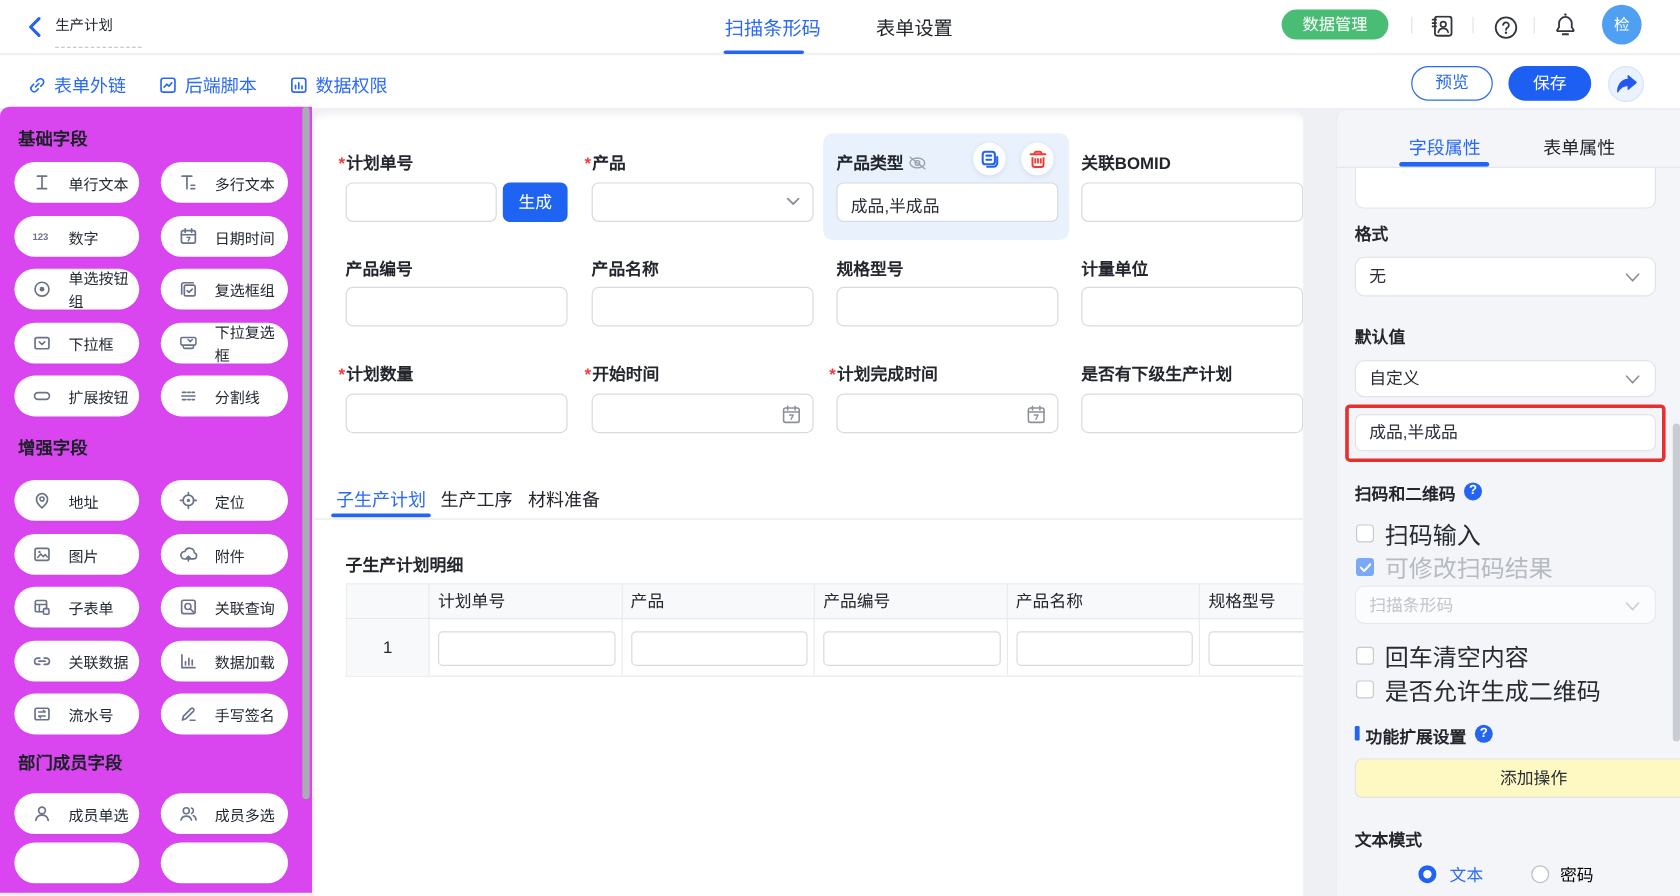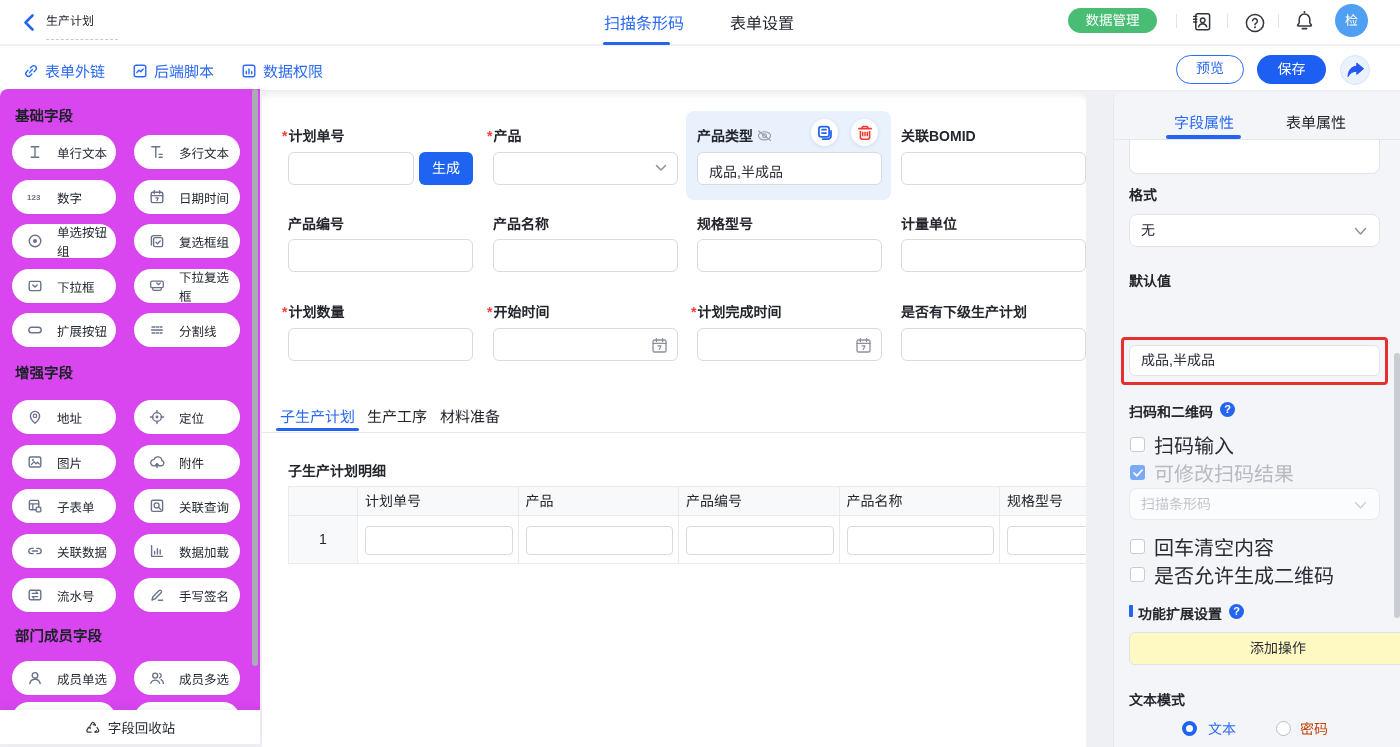--- a/index.html
+++ b/index.html
@@ -293,27 +293,20 @@
   <div class="pill pc2" style="top:572px">
       <svg class="sbicon" viewBox="0 0 16 16">
         <circle cx="6.2" cy="5.6" r="2.5" fill="none" stroke="#697288" stroke-width="1.35"></circle>
         <path d="M1.8 13.4a4.6 4.6 0 0 1 8.8 0" fill="none" stroke="#697288" stroke-width="1.35" stroke-linecap="round"></path>
         <path d="M10.6 3.4a2.4 2.4 0 0 1 0 4.5M12 9.6a4.4 4.4 0 0 1 2.4 3.8" fill="none" stroke="#697288" stroke-width="1.35" stroke-linecap="round"></path>
       </svg>
       <span>成员多选</span>
     </div>
   <div class="pill pc1" style="top:613px"></div>
   <div class="pill pc2" style="top:613px"></div>
-  <div id="trash-bar">
-    <svg width="16" height="15" viewBox="0 0 16 15">
-        <path d="M4.9 6.3 6.8 3a1.35 1.35 0 0 1 2.3 0l1.2 2M12 7.5l1.5 2.5a1.35 1.35 0 0 1-1.2 2.05H10M6.2 12.05H3.2A1.35 1.35 0 0 1 2 10l1.5-2.5" fill="none" stroke="#3a3f47" stroke-width="1.3" stroke-linecap="round" stroke-linejoin="round"></path>
-        <path d="M10.3 5l-2.1-.3M10 12.05l1.5-1.3M3.5 7.5l2 .5" fill="none" stroke="#3a3f47" stroke-width="1.3" stroke-linecap="round" stroke-linejoin="round"></path>
-      </svg>
-    <span>字段回收站</span>
-  </div>
   <div id="side-sb"></div>
 </div>
 
 <div id="canvas">
 
   <div class="flabel req" style="left:20px;top:33px">计划单号</div>
   <div class="finput" style="left:26px;top:60px;width:126px"></div>
   <div id="gen-btn">生成</div>
   <div class="flabel req" style="left:225px;top:33px">产品</div>
   <div class="finput fw" style="left:231px;top:60px">
@@ -422,20 +415,23 @@
   <div class="ptab" style="left:60px;color:#2b6af5">字段属性</div>
   <div class="ptab" style="left:172px;color:#23262d">表单属性</div>
   <div id="ptab-ink"></div>
   <div id="ptab-line"></div>
   <div class="pselect" style="top:48px;height:34px;border-top:none;border-radius:0 0 8px 8px"></div>
   <div class="plabel" style="top:92px">格式</div>
   <div class="pselect" style="top:122px">无<svg class="pchev" width="13" height="9" viewBox="0 0 13 9">
         <path d="M1.5 1.5 6.5 7l5-5.5" fill="none" stroke="#8b9099" stroke-width="1.4" stroke-linecap="round" stroke-linejoin="round"></path>
       </svg></div>
   <div class="plabel" style="top:178px">默认值</div>
+  <div class="pselect" style="top:208px;height:31px;line-height:29px">自定义<svg class="pchev" style="top:11px" width="13" height="9" viewBox="0 0 13 9">
+        <path d="M1.5 1.5 6.5 7l5-5.5" fill="none" stroke="#8b9099" stroke-width="1.4" stroke-linecap="round" stroke-linejoin="round"></path>
+      </svg></div>
   <div style="position:absolute;left:7px;top:245px;width:267px;height:48px;border:3.5px solid #e63030;border-radius:4px"></div>
   <div class="pselect" style="top:253px;height:31px;line-height:29px;border-radius:6px">成品,半成品</div>
   <div class="plabel" style="top:309px">扫码和二维码</div>
   <div class="qc" style="position:absolute;left:106px;top:310px">?</div>
   <div class="cbrow" style="top:338px">
       <div class="cbox"></div>
       <span>扫码输入</span>
     </div>
   <div class="cbrow" style="top:366px;color:#b6bac1">
       <div class="cbox ck">
@@ -457,15 +453,15 @@
       <span>是否允许生成二维码</span>
     </div>
   <div style="position:absolute;left:15px;top:513px;width:3.5px;height:12px;background:#2464f0;border-radius:1px"></div>
   <div class="plabel" style="left:24px;top:511px">功能扩展设置</div>
   <div class="qc" style="position:absolute;left:115px;top:512px">?</div>
   <div style="position:absolute;left:15px;top:540px;width:298px;height:33px;background:#fef9c3;border:1px solid #dfe2e7;border-radius:6px;font-size:14px;color:#2b3038;text-align:center;line-height:31px">添加操作</div>
   <div class="plabel" style="top:597px">文本模式</div>
   <div style="position:absolute;left:68px;top:629px;width:15px;height:15px;border-radius:50%;background:#fff;border:4.5px solid #1f63f0"></div>
   <div style="position:absolute;left:94px;top:626px;font-size:14px;color:#2b6af5">文本</div>
   <div style="position:absolute;left:162px;top:629px;width:15px;height:15px;border-radius:50%;background:#fff;border:1.5px solid #b9bdc6"></div>
-  <div style="position:absolute;left:186px;top:626px;font-size:14px;color:#c2410c">密码</div>
+  <div style="position:absolute;left:186px;top:626px;font-size:14px;color:#000000">密码</div>
   <div id="panel-sb"></div>
 </div>
 
 </body></html>

